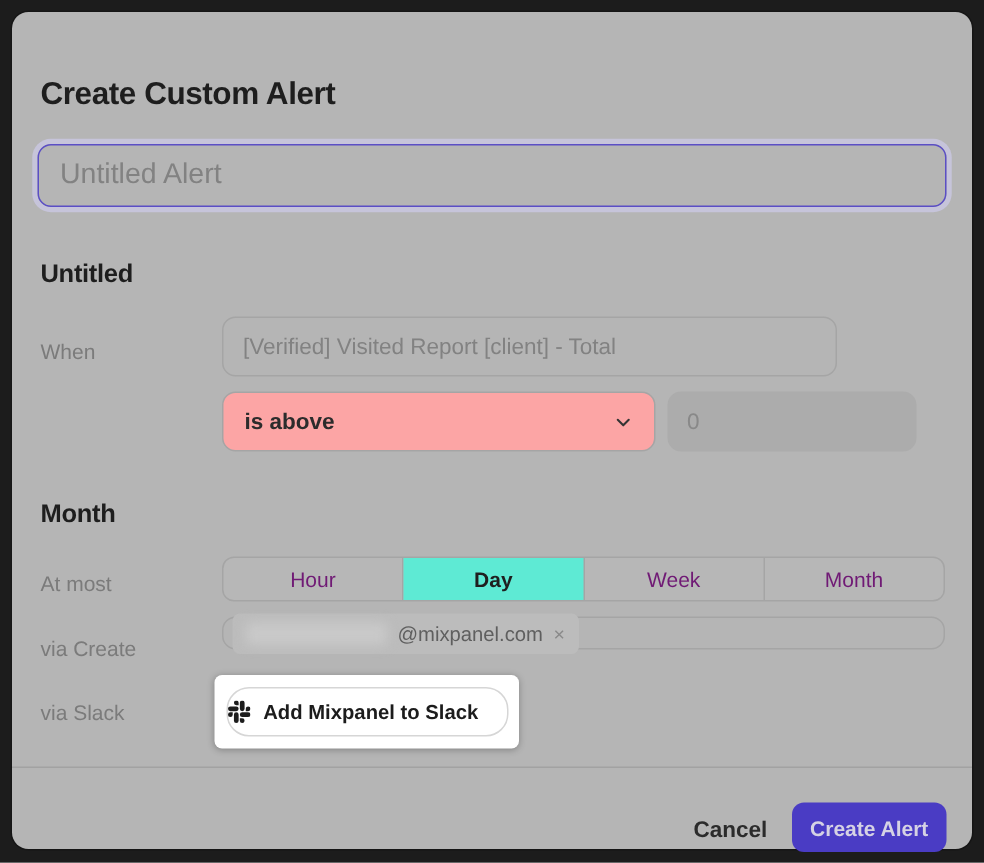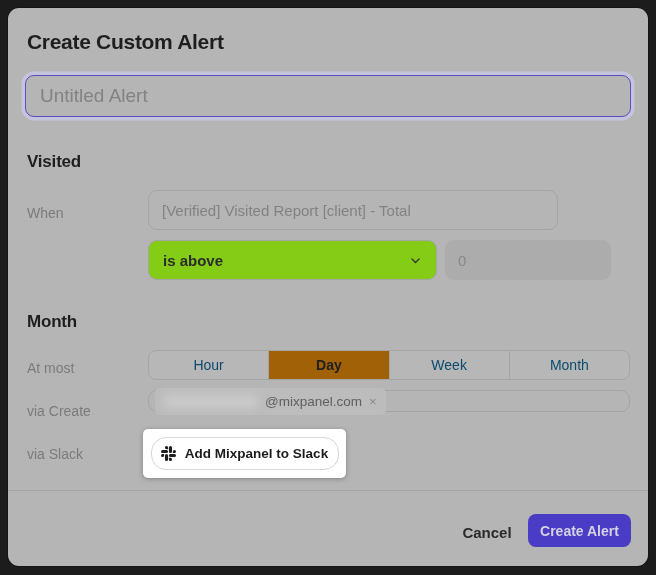--- a/index.html
+++ b/index.html
@@ -15,21 +15,21 @@
     --spotlight:#ffffff;
   }
   *{box-sizing:border-box;margin:0;padding:0;font-family:"Liberation Sans",sans-serif;}
   html,body{width:656px;height:575px;overflow:hidden;}
   body{background:var(--backdrop);position:relative;}
   .modal{
     position:absolute;left:8px;top:8px;width:640px;height:558px;
     background:var(--modal-bg);border-radius:11px;
     box-shadow:0 0 0 1px rgba(0,0,0,.25);
   }
-  .abs{position:absolute;}
+  .abs{position:absolute;margin-top:21px;}
   .page-title{left:19px;top:22px;font-size:21px;font-weight:700;color:var(--heading);letter-spacing:-.3px;}
   .name-input{
     left:17px;top:67px;width:606px;height:42px;
     background:transparent;border:1.5px solid var(--focus-border);border-radius:9px;
     box-shadow:0 0 0 3.5px var(--focus-halo);
     padding:0 14px;font-size:19px;color:#3a3a3a;outline:none;
   }
   .name-input::placeholder{color:var(--field-text);opacity:1;}
   .section-heading{font-size:17px;font-weight:700;color:var(--heading);letter-spacing:-.2px;}
   .h-criteria{left:19px;top:144px;}
@@ -40,61 +40,61 @@
   .l-email{left:19px;top:395px;}
   .l-slack{left:19px;top:438px;}
   .when-field{
     left:140px;top:182px;width:410px;height:40px;
     border:1px solid var(--field-border);border-radius:9px;
     display:flex;align-items:center;padding:0 13px;
     font-size:15px;color:var(--field-text);cursor:pointer;
   }
   .operator{
     left:140px;top:232px;width:289px;height:40px;
-    border:1px solid var(--field-border);border-radius:9px;background:#84cc16;
+    border:1px solid var(--field-border);border-radius:9px;background:#fca5a5;
     display:flex;align-items:center;justify-content:space-between;padding:0 14px;
     font-size:15px;font-weight:600;color:#2c2c2c;cursor:pointer;
   }
   .threshold{
     left:437px;top:232px;width:166px;height:40px;
     background:#acacac;border:none;border-radius:9px;
     padding:0 13px;font-size:15px;color:#898989;outline:none;
   }
   .segmented{
     left:140px;top:342px;width:482px;height:30px;
     border:1px solid var(--field-border);border-radius:8px;
     display:flex;overflow:hidden;background:#b7b7b7;
   }
   .segment{
     flex:1;display:flex;align-items:center;justify-content:center;
-    font-size:14px;color:#0c4a6e;border-right:1px solid var(--field-border);cursor:pointer;
+    font-size:14px;color:#701a75;border-right:1px solid var(--field-border);cursor:pointer;
   }
   .segment:last-child{border-right:none;}
-  .segment.selected{background:#a16207;color:#1f1f1f;font-weight:700;}
+  .segment.selected{background:#5eead4;color:#1f1f1f;font-weight:700;}
   .email-box{
     left:140px;top:382px;width:482px;height:22px;
     border:1px solid var(--field-border);border-radius:9px;
     display:flex;align-items:center;padding:0 6px;cursor:text;
   }
   .email-chip{
     display:inline-flex;align-items:center;gap:7px;height:27px;
     background:#bcbcbc;border-radius:5px;padding:0 9px;
   }
   .chip-blur{width:94px;height:15px;background:#c9c9c9;border-radius:3px;filter:blur(4px);}
   .chip-domain{font-size:13.5px;color:#5f5f5f;}
   .chip-x{font-size:13px;color:#8a8a8a;cursor:pointer;line-height:1;}
   .spotlight{
     left:135px;top:421px;width:203px;height:49px;
     background:var(--spotlight);border-radius:5px;
     display:flex;align-items:center;justify-content:center;
     box-shadow:0 1px 5px rgba(0,0,0,.28);
   }
   .slack-btn{
     display:flex;align-items:center;gap:9px;
-    width:188px;height:33px;justify-content:center;
+    width:188px;height:33px;
     background:#ffffff;border:1px solid #d6d6d6;border-radius:15px;
     font-size:13.5px;font-weight:700;color:#1c1c1c;cursor:pointer;
   }
   .footer-divider{left:0;top:482px;width:640px;height:1px;background:#a2a2a2;}
   .cancel-btn{
     left:447px;top:512px;width:64px;height:24px;
     background:none;border:none;font-size:15px;font-weight:600;color:#2b2b2b;cursor:pointer;
   }
   .create-btn{
     left:520px;top:506px;width:103px;height:33px;
@@ -105,21 +105,21 @@
 </style>
 </head>
 <body>
 
 <div class="modal">
 
   <div class="abs page-title">Create Custom Alert</div>
 
   <input class="abs name-input" type="text" placeholder="Untitled Alert" style="">
 
-  <div class="abs section-heading h-criteria">Visited</div>
+  <div class="abs section-heading h-criteria">Untitled</div>
 
   <div class="abs row-label l-when">When</div>
   <div class="abs when-field">
     <span>[Verified] Visited Report [client] - Total</span>
   </div>
 
   <div class="abs operator">
     <span>is above</span>
     <span class="chev">
       <svg width="13" height="13" viewBox="0 0 16 16">

